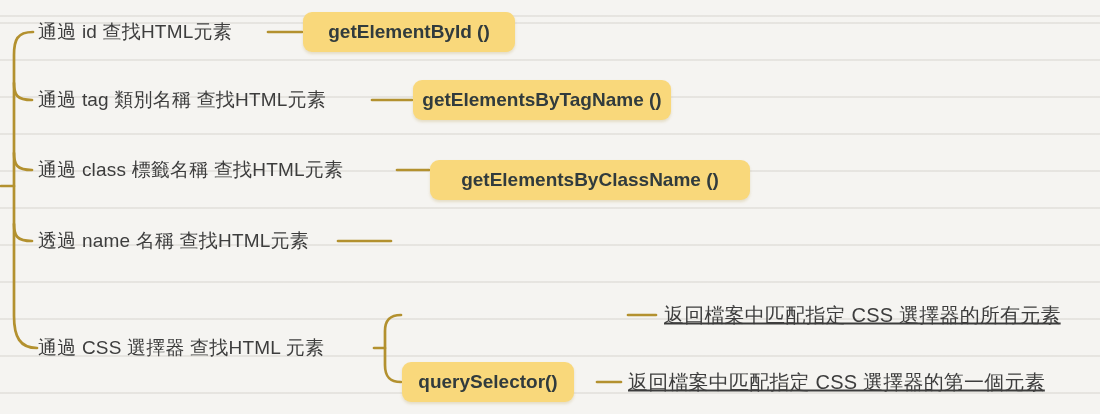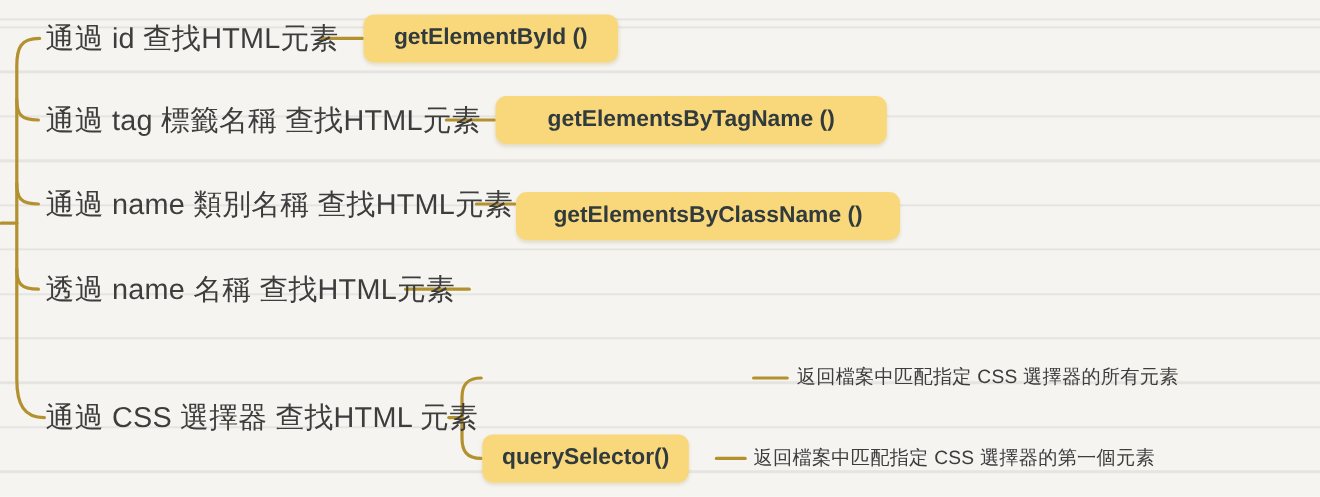--- a/index.html
+++ b/index.html
@@ -9,25 +9,25 @@
     background-color:#f5f4f1;
     background-image:repeating-linear-gradient(to bottom,
       rgba(186,183,174,.26) 0 2px, transparent 2px 37px);
     background-position:0 22px;
     font-family:"Liberation Sans","DejaVu Sans",sans-serif;
     overflow:hidden;
   }
   .wires{position:absolute;left:0;top:0;}
   .branch-label{
     position:absolute;transform:translateY(-50%);
-    font-size:24px;color:#3d3d3d;white-space:nowrap;letter-spacing:.2px;
+    font-size:19px;color:#3d3d3d;white-space:nowrap;letter-spacing:.2px;
   }
   .note-label{
     position:absolute;transform:translateY(-50%);
-    font-size:16px;color:#3d3d3d;white-space:nowrap;letter-spacing:.2px;
+    font-size:20px;color:#3d3d3d;white-space:nowrap;letter-spacing:.2px;text-decoration:underline;
   }
   .topic{
     position:absolute;transform:translateY(-50%);
     height:40px;display:flex;align-items:center;justify-content:center;
     background:#f9d87b;border-radius:9px;
     font-size:19px;font-weight:600;color:#313b3d;white-space:nowrap;
     box-shadow:0 2px 3px rgba(175,140,45,.22);
     box-sizing:border-box;padding:0 8px;
   }
 </style>
@@ -54,26 +54,26 @@
 
       <path d="M 374 348 H 385"></path>
       <path d="M 401 315 C 389 315 385 321 385 331 L 385 365 C 385 376 389 382 401 382"></path>
 
       <path d="M 628 315 H 656"></path>
       <path d="M 597 382 H 621"></path>
     </g>
   </svg>
 
   <span class="branch-label" style="left:38px;top:32px">通過 id 查找HTML元素</span>
-  <span class="branch-label" style="left:38px;top:100px">通過 tag 標籤名稱 查找HTML元素</span>
-  <span class="branch-label" style="left:38px;top:170px">通過 name 類別名稱 查找HTML元素</span>
+  <span class="branch-label" style="left:38px;top:100px">通過 tag 類別名稱 查找HTML元素</span>
+  <span class="branch-label" style="left:38px;top:170px">通過 class 標籤名稱 查找HTML元素</span>
   <span class="branch-label" style="left:38px;top:348px">通過 CSS 選擇器 查找HTML 元素</span>
   <span class="branch-label" style="left:38px;top:241px">透過 name 名稱 查找HTML元素</span>
 
   <div class="topic" style="left:303px;top:32px;width:212px">getElementById ()</div>
-  <div class="topic" style="left:413px;top:100px;width:326px">getElementsByTagName ()</div>
+  <div class="topic" style="left:413px;top:100px;width:258px">getElementsByTagName ()</div>
   <div class="topic" style="left:430px;top:180px;width:320px">getElementsByClassName ()</div>
   <div class="topic" style="left:402px;top:382px;width:172px">querySelector()</div>
 
   <span class="note-label" style="left:664px;top:315px">返回檔案中匹配指定 CSS 選擇器的所有元素</span>
   <span class="note-label" style="left:628px;top:382px">返回檔案中匹配指定 CSS 選擇器的第一個元素</span>
 
 </div>
 
 </body></html>

